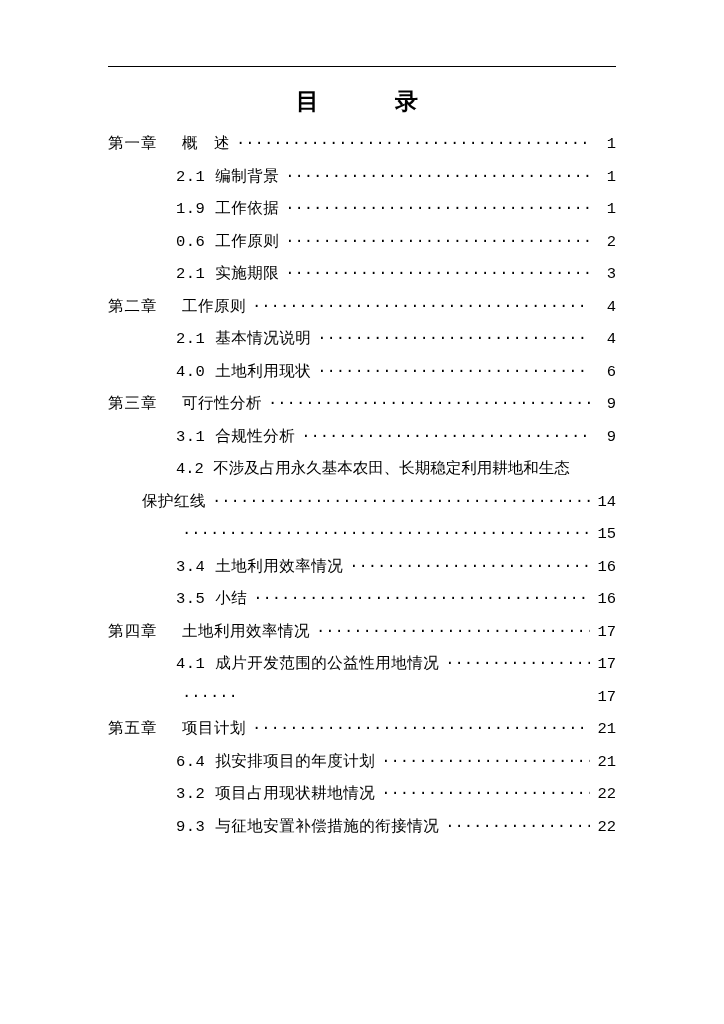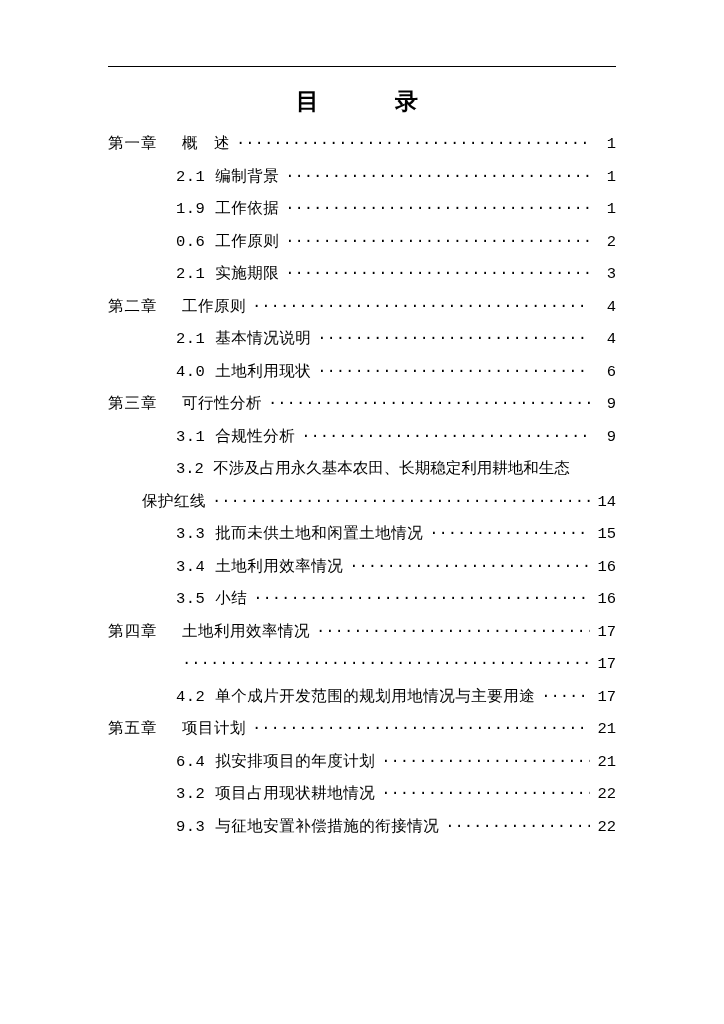--- a/index.html
+++ b/index.html
@@ -178,30 +178,29 @@
         <span class="page-num">9</span>
       </div>
 
       <div class="toc-row lvl2">
         <span class="entry-text">3.1 合规性分析</span>
         <span class="leader">·······································································································</span>
         <span class="page-num">9</span>
       </div>
 
       <div class="toc-row lvl2 wrap">
-        <span class="first-line">3.2 不涉及占用永久基本农田、长期稳定利用耕地和生态</span>
+        <span class="first-line">4.2 不涉及占用永久基本农田、长期稳定利用耕地和生态</span>
         <span class="second-line">
           <span class="entry-text">保护红线</span>
           <span class="leader">·······································································································</span>
           <span class="page-num">14</span>
         </span>
       </div>
 
       <div class="toc-row lvl2">
-        <span class="entry-text">3.3 批而未供土地和闲置土地情况</span>
         <span class="leader">·······································································································</span>
         <span class="page-num">15</span>
       </div>
 
       <div class="toc-row lvl2">
         <span class="entry-text">3.4 土地利用效率情况</span>
         <span class="leader">·······································································································</span>
         <span class="page-num">16</span>
       </div>
 
@@ -212,26 +211,26 @@
       </div>
 
       <div class="toc-row lvl1">
         <span class="chap-label">第四章</span>
         <span class="entry-text">土地利用效率情况</span>
         <span class="leader">·······································································································</span>
         <span class="page-num">17</span>
       </div>
 
       <div class="toc-row lvl2">
+        <span class="entry-text">4.1 成片开发范围的公益性用地情况</span>
         <span class="leader">·······································································································</span>
         <span class="page-num">17</span>
       </div>
 
       <div class="toc-row lvl2">
-        <span class="entry-text">4.2 单个成片开发范围的规划用地情况与主要用途</span>
         <span class="leader">······</span>
         <span class="page-num">17</span>
       </div>
 
       <div class="toc-row lvl1">
         <span class="chap-label">第五章</span>
         <span class="entry-text">项目计划</span>
         <span class="leader">·······································································································</span>
         <span class="page-num">21</span>
       </div>

